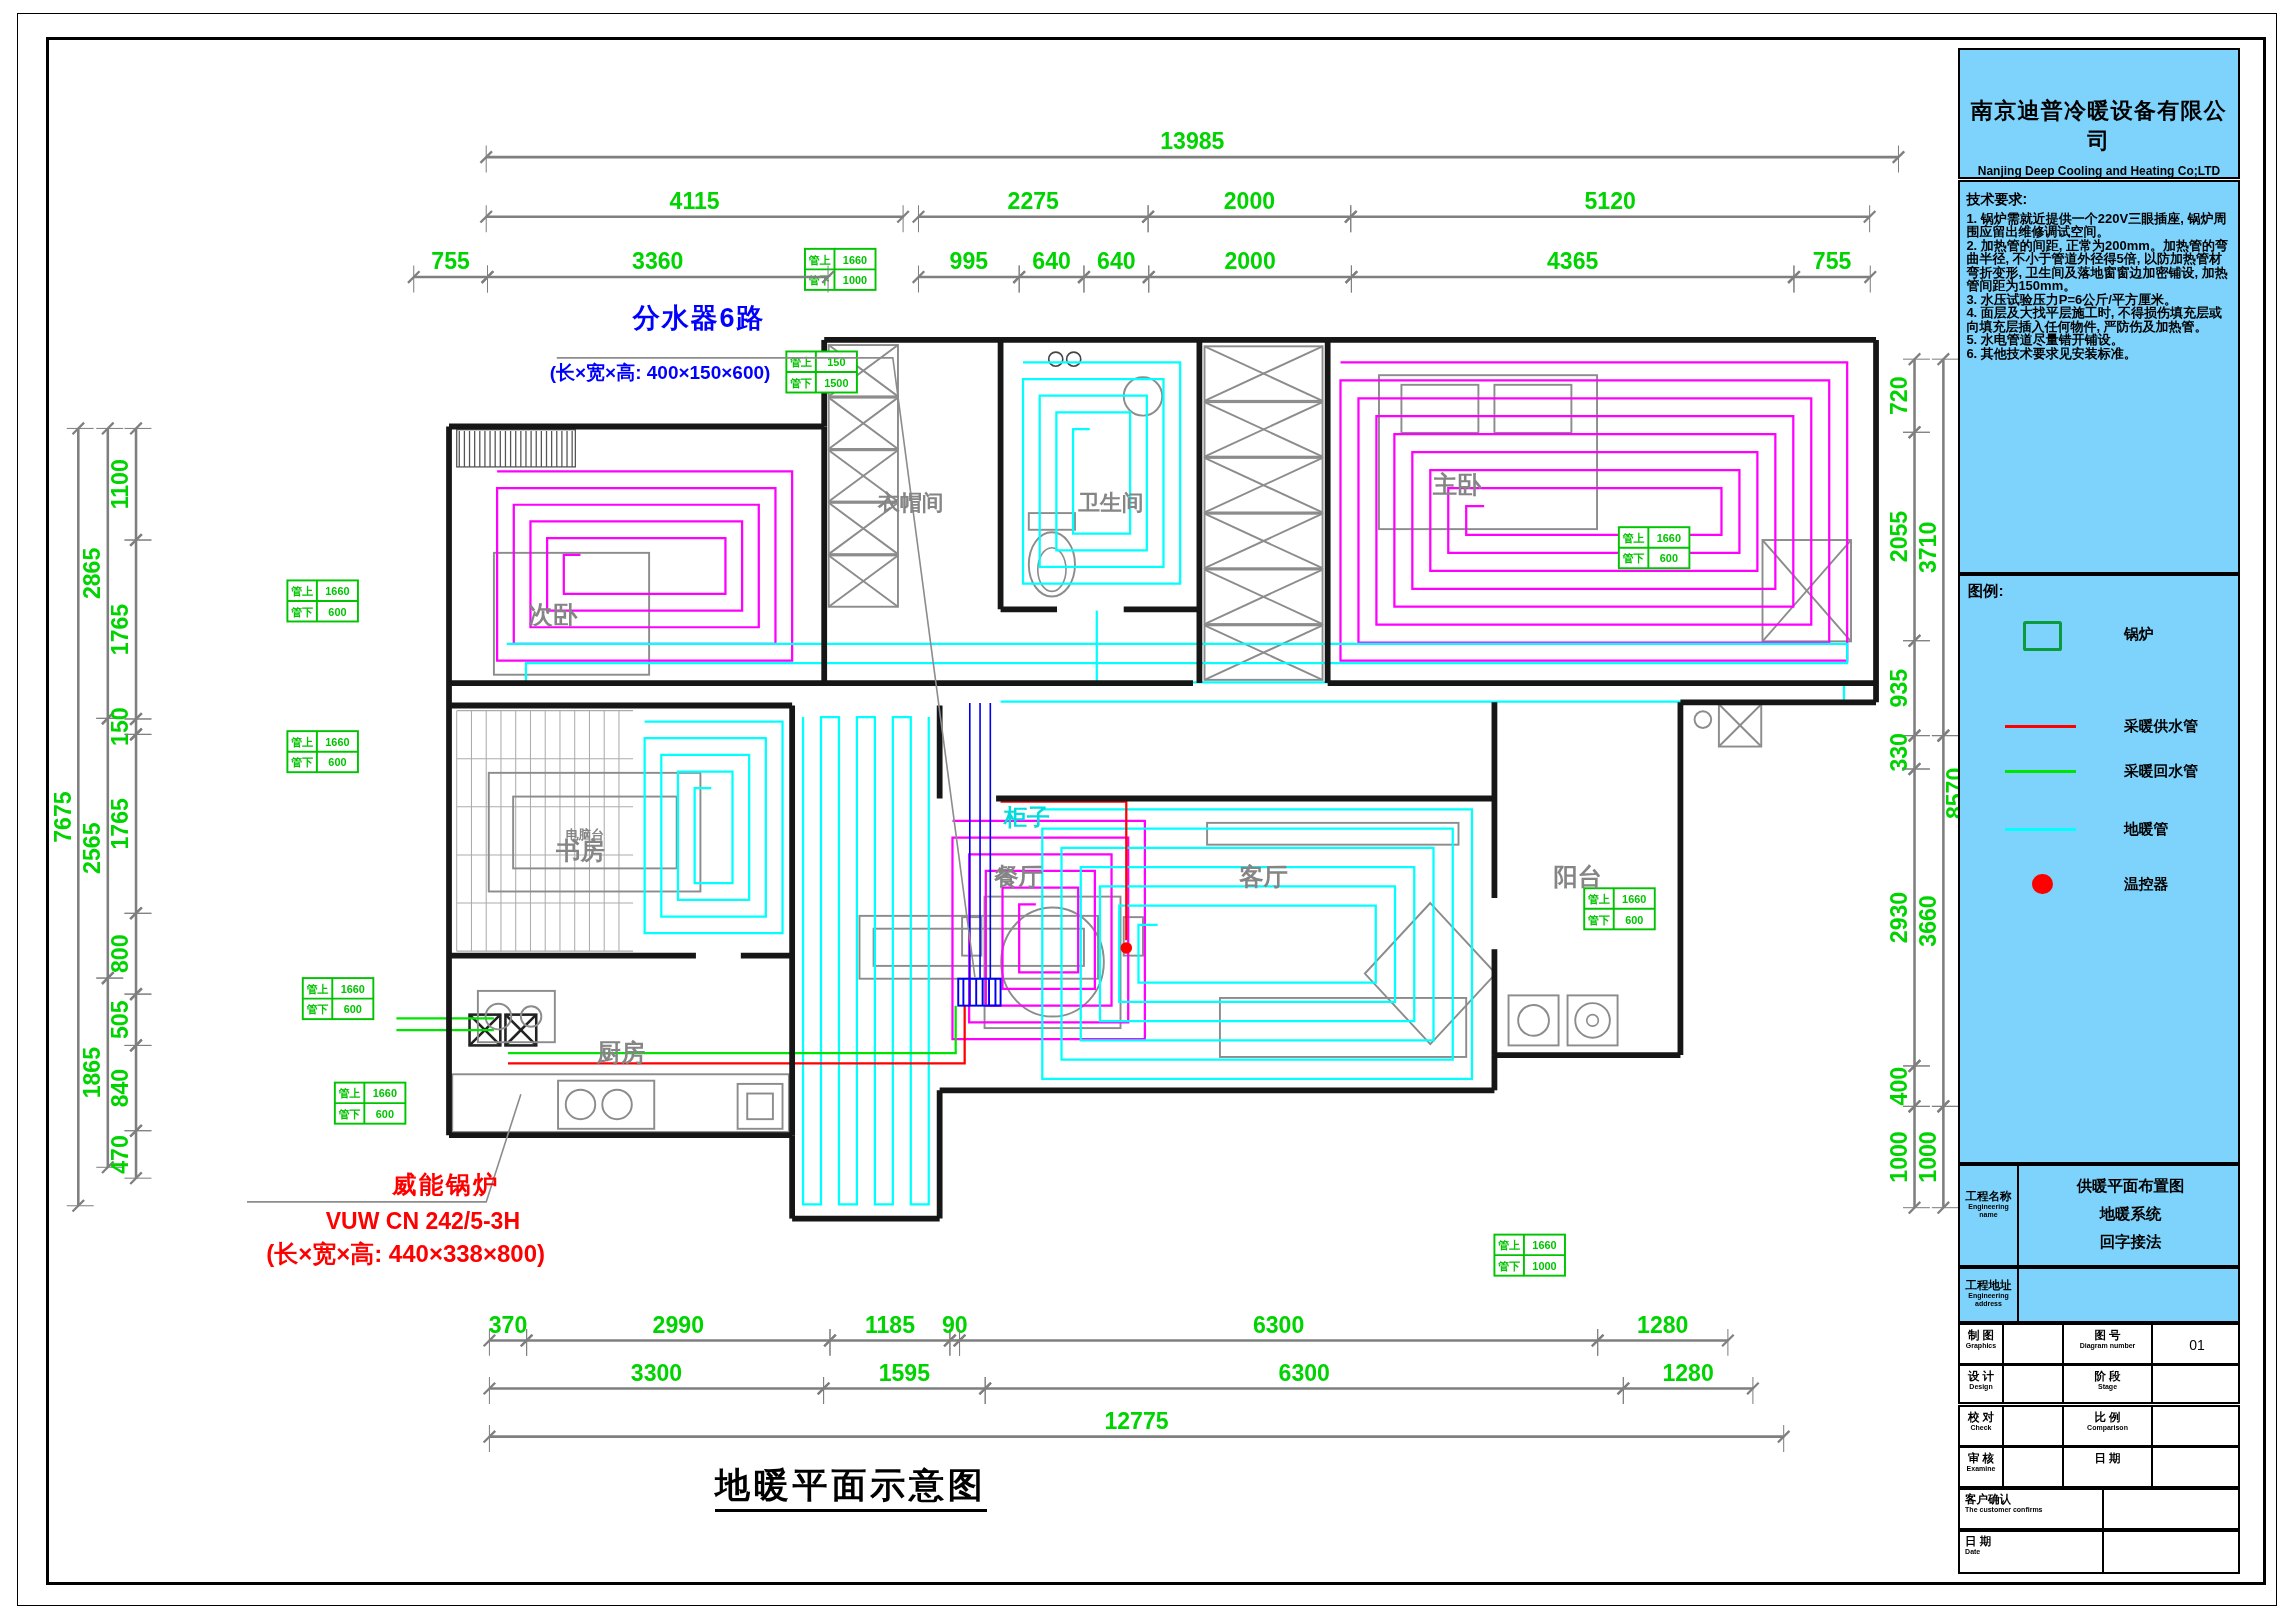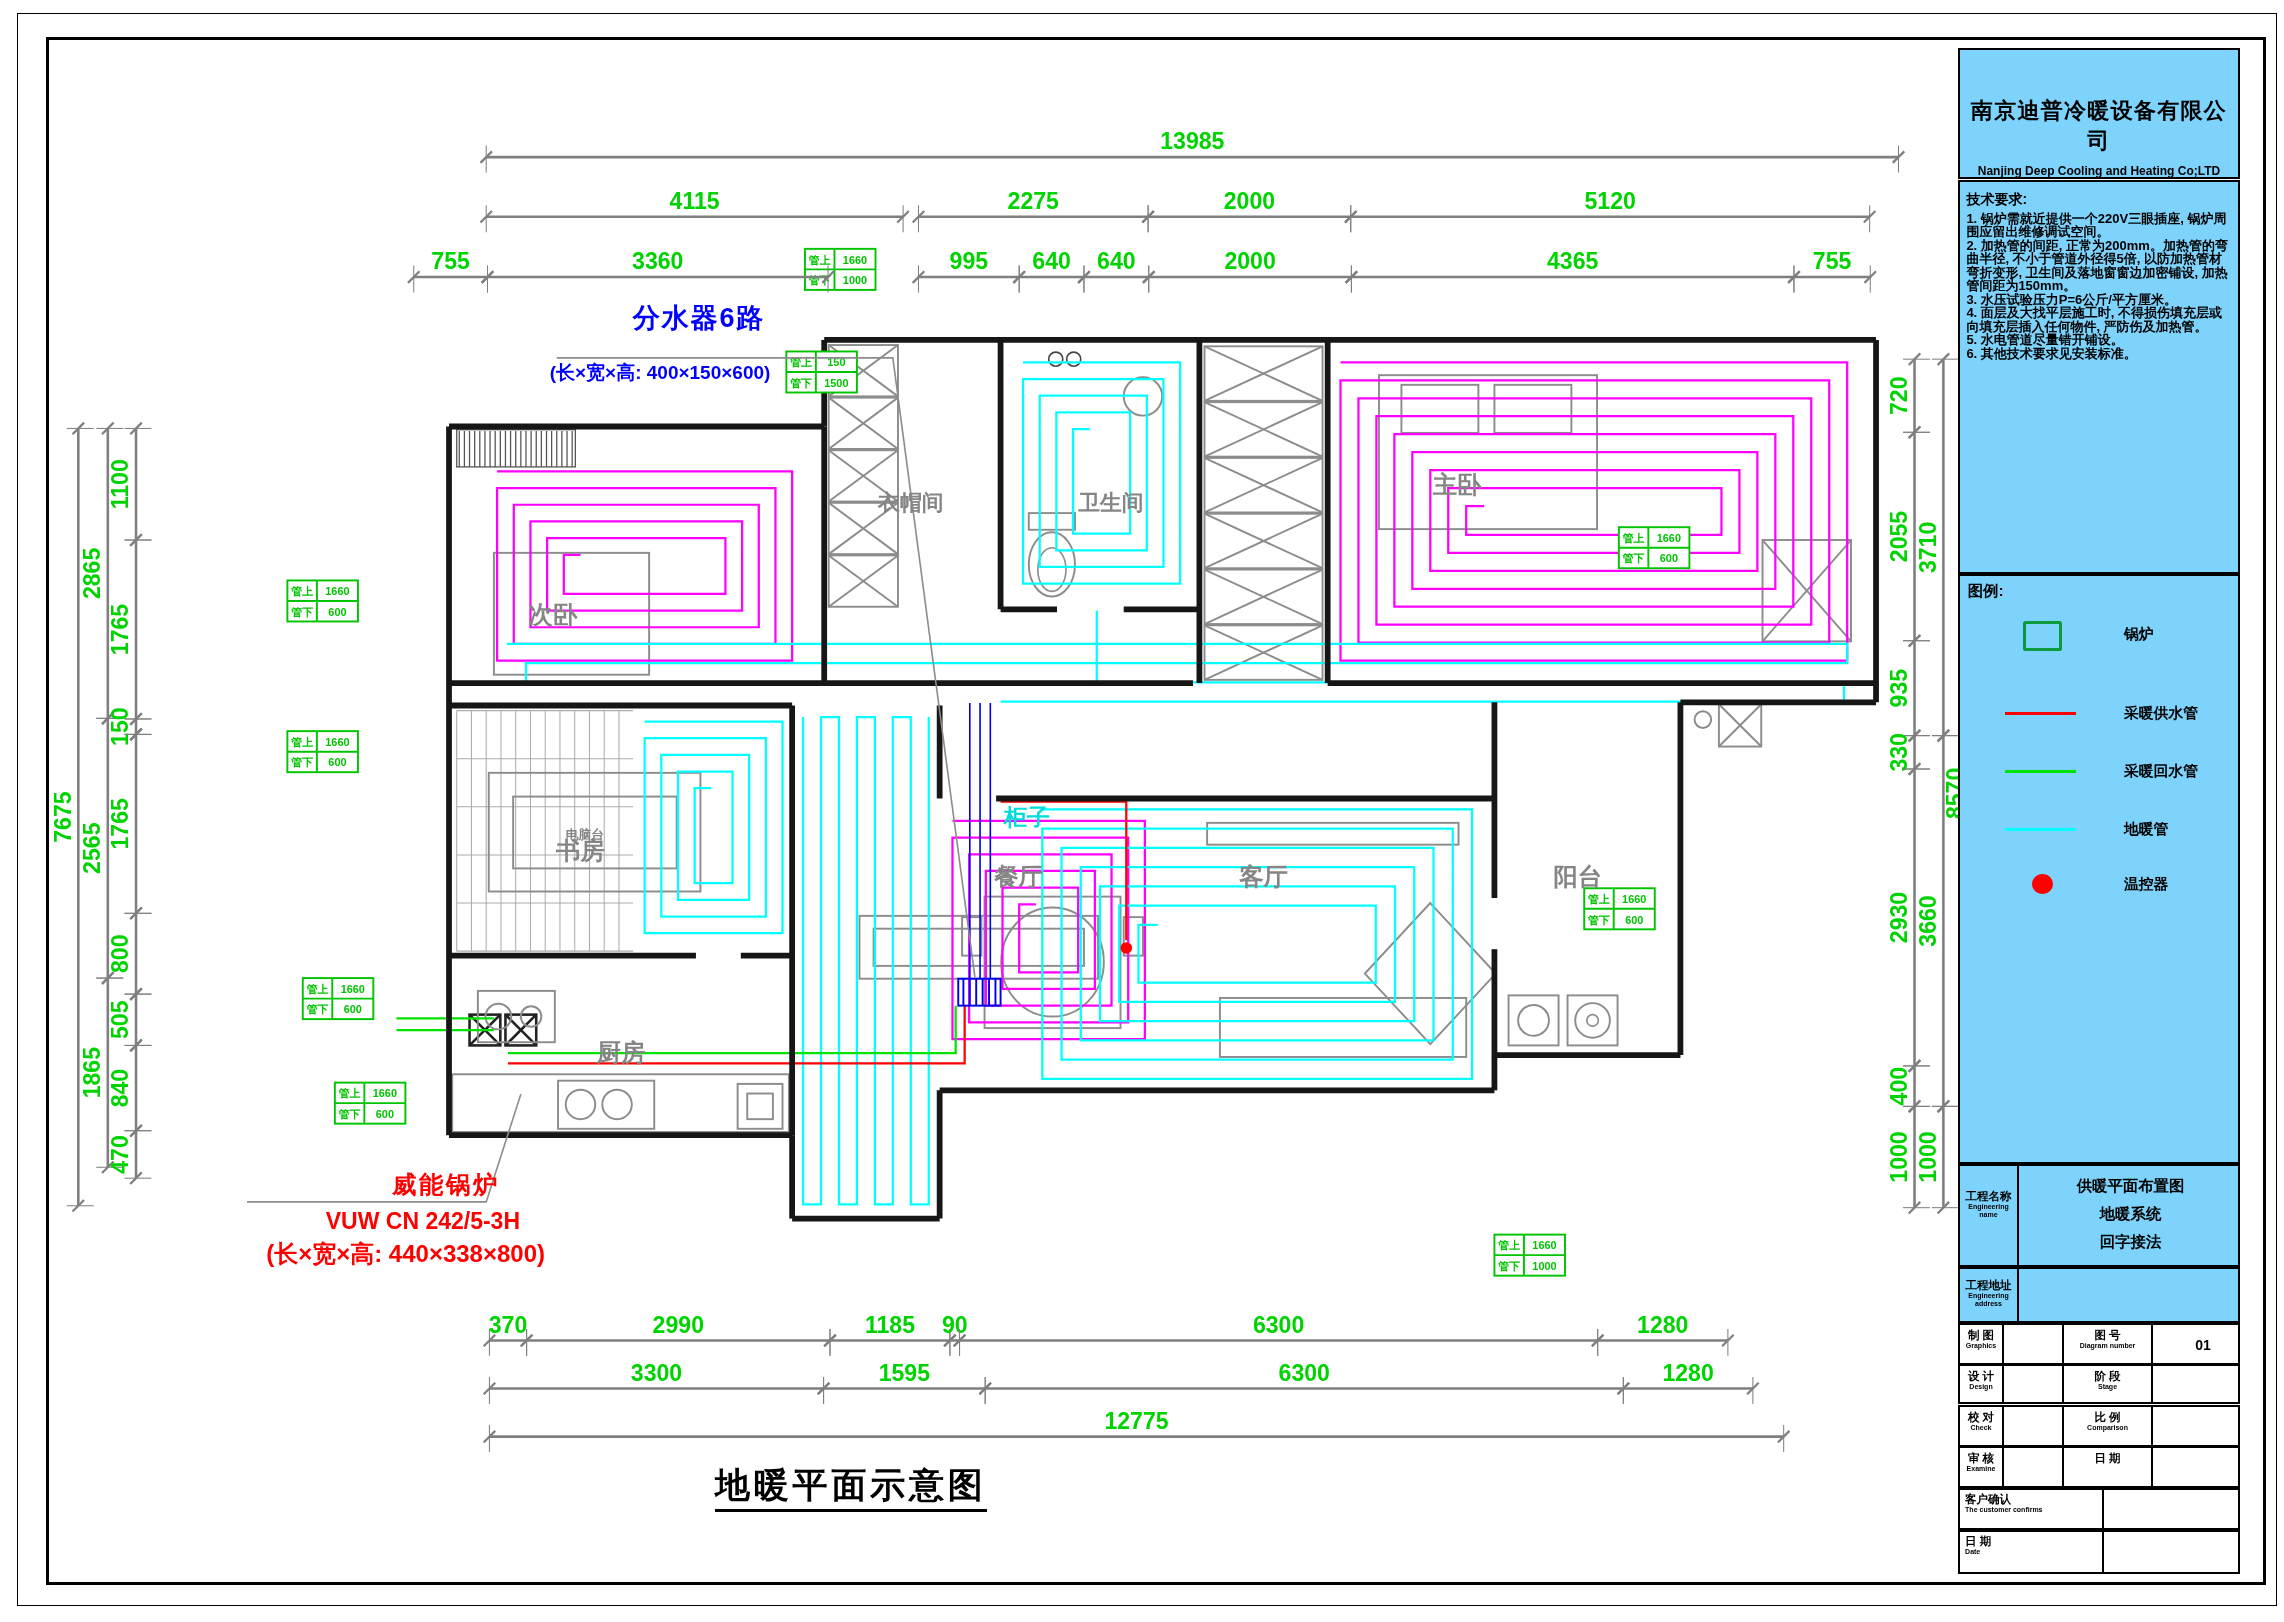--- a/index.html
+++ b/index.html
@@ -745,21 +745,21 @@
       </div>
   </div>
 
   <div class="abs tb-box legend-box">
     <div class="legend-heading">图例:</div>
     <div id="legend-items">
         <div class="legend-row" style="top: 40px;">
           <span class="sym-boiler"></span>
           <span class="legend-label">锅炉</span>
         </div>
-        <div class="legend-row" style="top: 119px;">
+        <div class="legend-row" style="top: 132px;">
           <span class="sym-line" style="background:#ff0000"></span>
           <span class="legend-label">采暖供水管</span>
         </div>
         <div class="legend-row" style="top: 177px;">
           <span class="sym-line" style="background:#00e400"></span>
           <span class="legend-label">采暖回水管</span>
         </div>
         <div class="legend-row" style="top: 235px;">
           <span class="sym-line" style="background:#00ffff"></span>
           <span class="legend-label">地暖管</span>
@@ -795,21 +795,21 @@
       <div class="tb-row" style="top: 1323px; height: 42px;">
         <div class="tb-cell" style="left:0;width:44px;border-right:2.6px solid #000;padding-top:3.8px;text-align:center;">
           <div class="lab-cn">制 图</div>
           <div class="lab-en">Graphics</div>
         </div>
         <div class="tb-cell" style="left:44px;width:60px;border-right:2.6px solid #000;"></div>
         <div class="tb-cell" style="left:104px;width:89px;border-right:2.6px solid #000;padding-top:3.8px;text-align:center;">
           <div class="lab-cn">图 号</div>
           <div class="lab-en">Diagram number</div>
         </div>
-        <div class="tb-cell" style="left:198px;width:90px;text-align:center;font-size:14px;font-weight:bold;padding-top:12px;">01</div>
+        <div class="tb-cell" style="left:192px;width:90px;text-align:center;font-size:14px;font-weight:normal;padding-top:12px;">01</div>
       </div>
       <div class="tb-row" style="top: 1364px; height: 40px;">
         <div class="tb-cell" style="left:0;width:44px;border-right:2.6px solid #000;padding-top:3.8px;text-align:center;">
           <div class="lab-cn">设 计</div>
           <div class="lab-en">Design</div>
         </div>
         <div class="tb-cell" style="left:44px;width:60px;border-right:2.6px solid #000;"></div>
         <div class="tb-cell" style="left:104px;width:89px;border-right:2.6px solid #000;padding-top:3.8px;text-align:center;">
           <div class="lab-cn">阶 段</div>
           <div class="lab-en">Stage</div>

